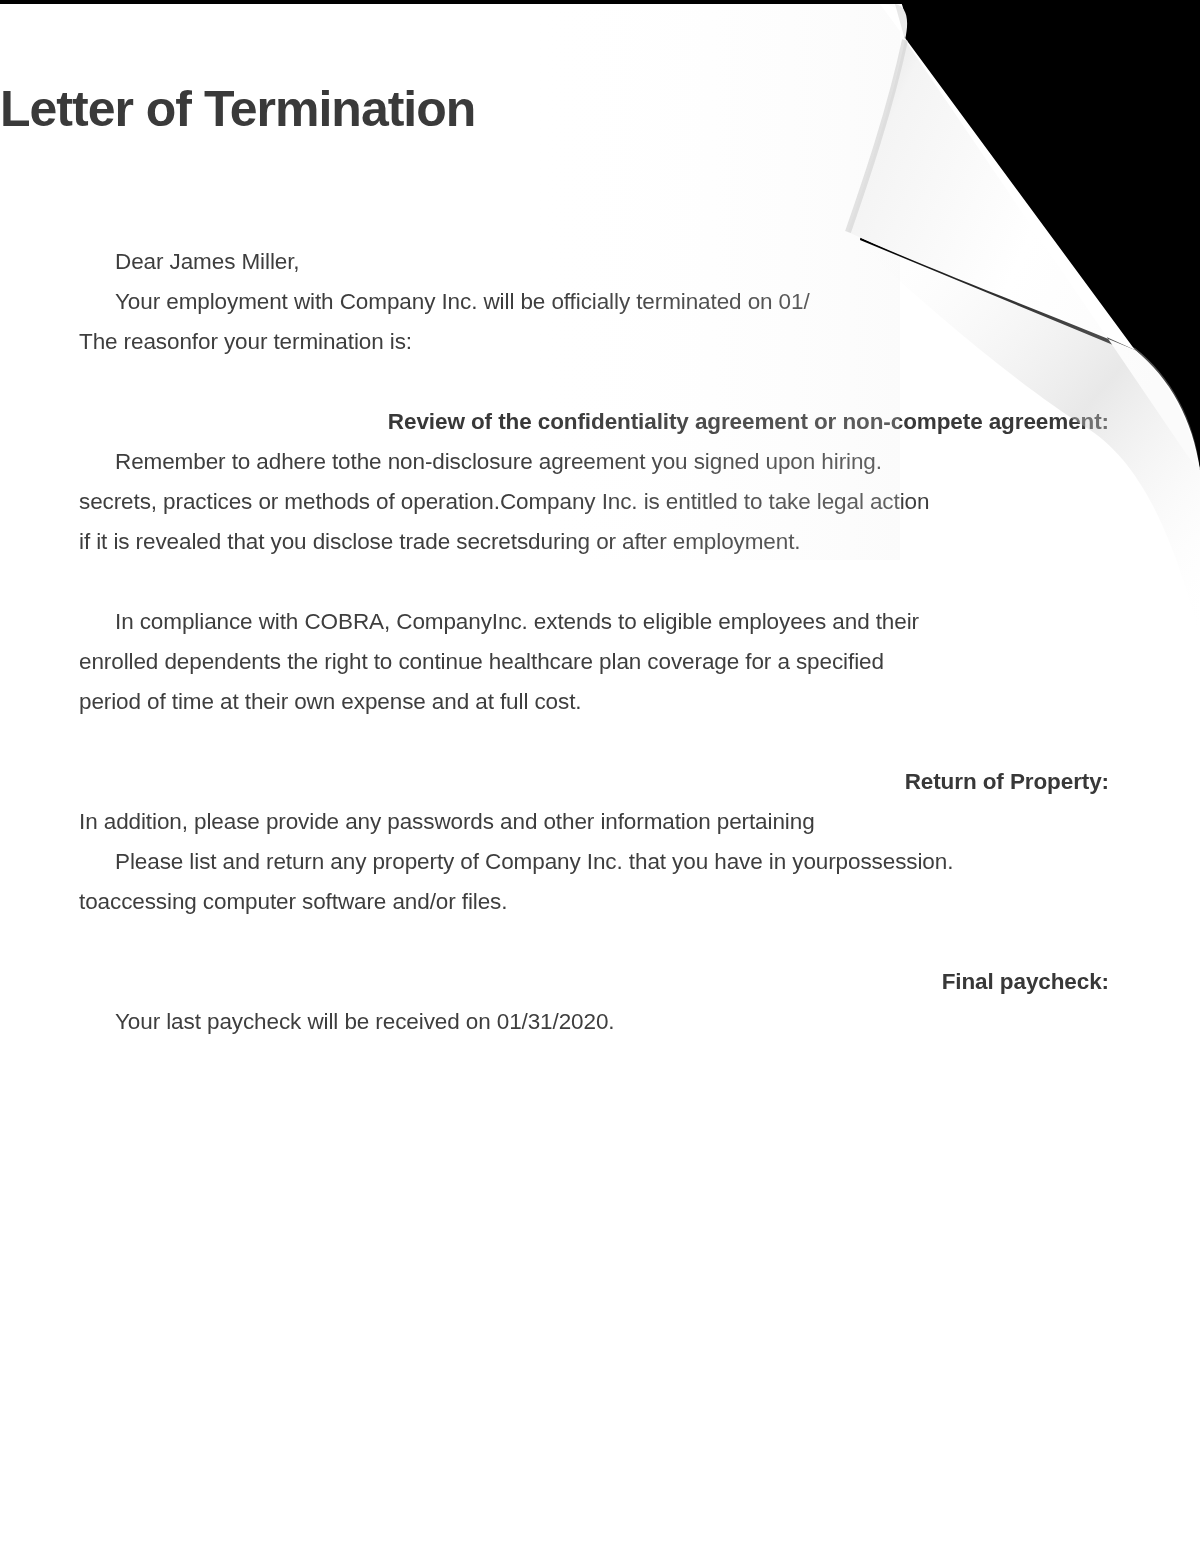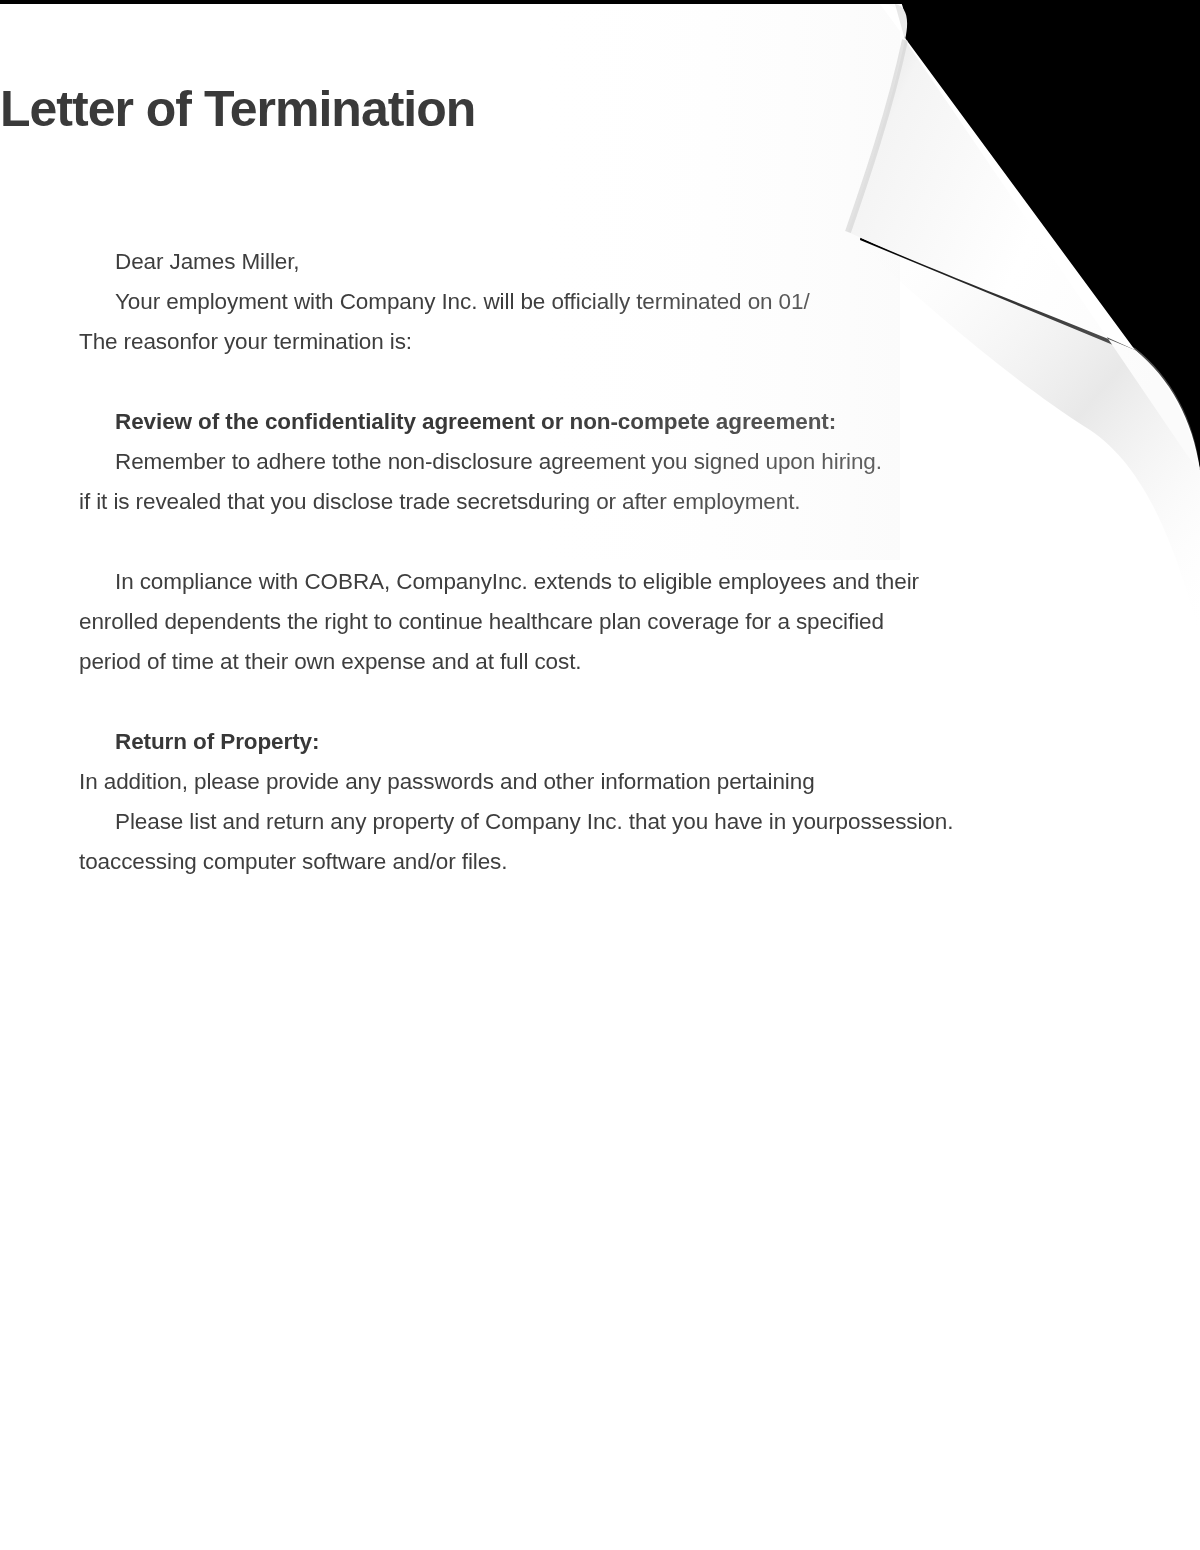--- a/index.html
+++ b/index.html
@@ -25,21 +25,21 @@
   }
   .body {
     position: absolute; left: 79px; top: 215px; width: 1030px;
     font-family: "Liberation Sans", sans-serif;
     font-size: 22.5px; line-height: 40px; color: #3e3e3e;
     letter-spacing: -0.1px;
     margin-top: 27px;
   }
   .line { white-space: nowrap; height: 40px; }
   .indent { padding-left: 36px; }
-  .bold { font-weight: 700; color: #383838; }
+  .bold { font-weight: 700; color: #383838; text-align: right; }
   .gap { height: 40px; }
   .curl-layer { position: absolute; left: 0; top: 0; width: 1200px; height: 1550px; pointer-events: none; }
 </style>
 </head>
 <body>
 
 <div class="top-band"></div>
 
 <div class="page"></div>
 
@@ -47,39 +47,44 @@
 
 <div class="body">
   <div class="line indent">Dear James Miller,</div>
   <div class="line indent">Your employment with Company Inc. will be officially terminated on 01/</div>
   <div class="line">The reasonfor your termination is:</div>
   <div class="gap"></div>
 
   <div>
     <div class="line indent bold">Review of the confidentiality agreement or non-compete agreement:</div>
     <div class="line indent">Remember to adhere tothe non-disclosure agreement you signed upon hiring.</div>
+    <div class="line">secrets, practices or methods of operation.Company Inc. is entitled to take legal action</div>
     <div class="line">if it is revealed that you disclose trade secretsduring or after employment.</div>
   </div>
   <div class="gap"></div>
 
   <div>
     <div class="line indent">In compliance with COBRA, CompanyInc. extends to eligible employees and their</div>
     <div class="line">enrolled dependents the right to continue healthcare plan coverage for a specified</div>
     <div class="line">period of time at their own expense and at full cost.</div>
   </div>
   <div class="gap"></div>
 
   <div>
     <div class="line indent bold">Return of Property:</div>
     <div class="line">In addition, please provide any passwords and other information pertaining</div>
     <div class="line indent">Please list and return any property of Company Inc. that you have in yourpossession.</div>
     <div class="line">toaccessing computer software and/or files.</div>
   </div>
   <div class="gap"></div>
 
+  <div>
+    <div class="line indent bold">Final paycheck:</div>
+    <div class="line indent">Your last paycheck will be received on 01/31/2020.</div>
+  </div>
 </div>
 
 <svg class="curl-layer" width="1200" height="1550" viewBox="0 0 1200 1550" xmlns="http://www.w3.org/2000/svg">
   <defs>
     <linearGradient id="shadowGrad" x1="0" y1="0" x2="1" y2="1">
       <stop offset="0" stop-color="#ffffff" stop-opacity="0"></stop>
       <stop offset="0.55" stop-color="#c8c8c8" stop-opacity="0.75"></stop>
       <stop offset="1" stop-color="#ffffff" stop-opacity="0"></stop>
     </linearGradient>
     <linearGradient id="flapGrad" x1="0" y1="0" x2="1" y2="0.6">

